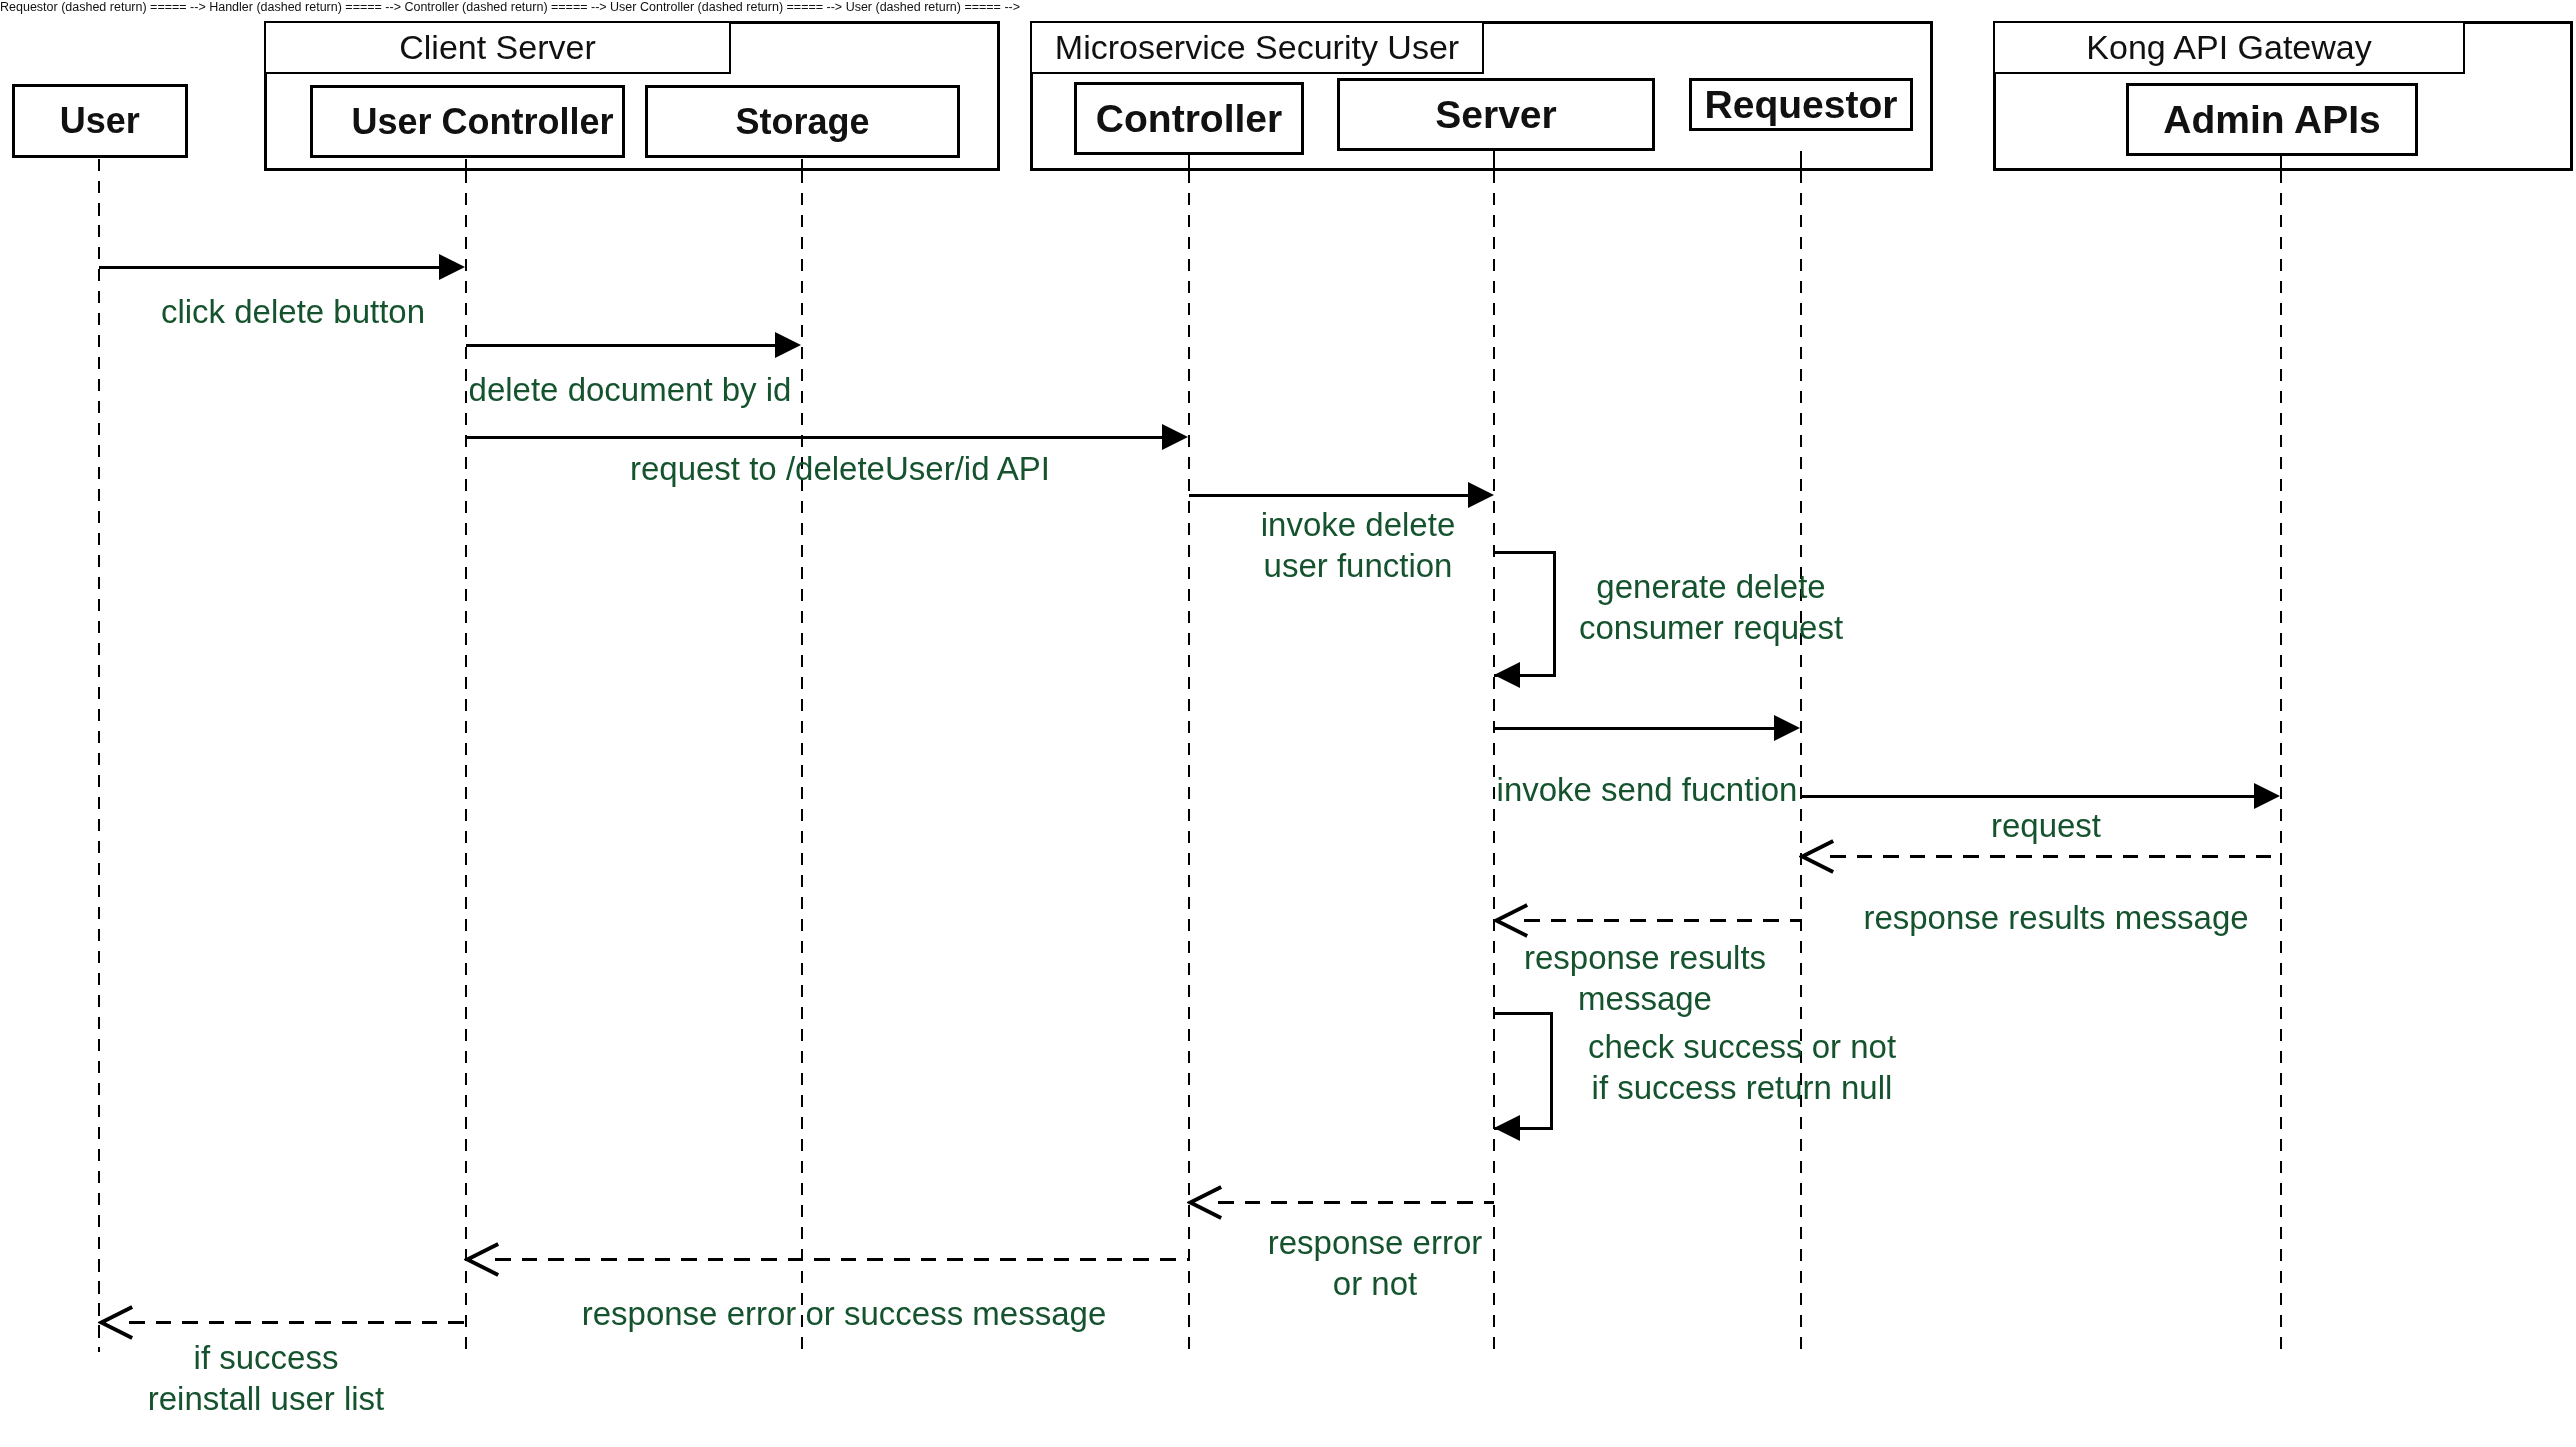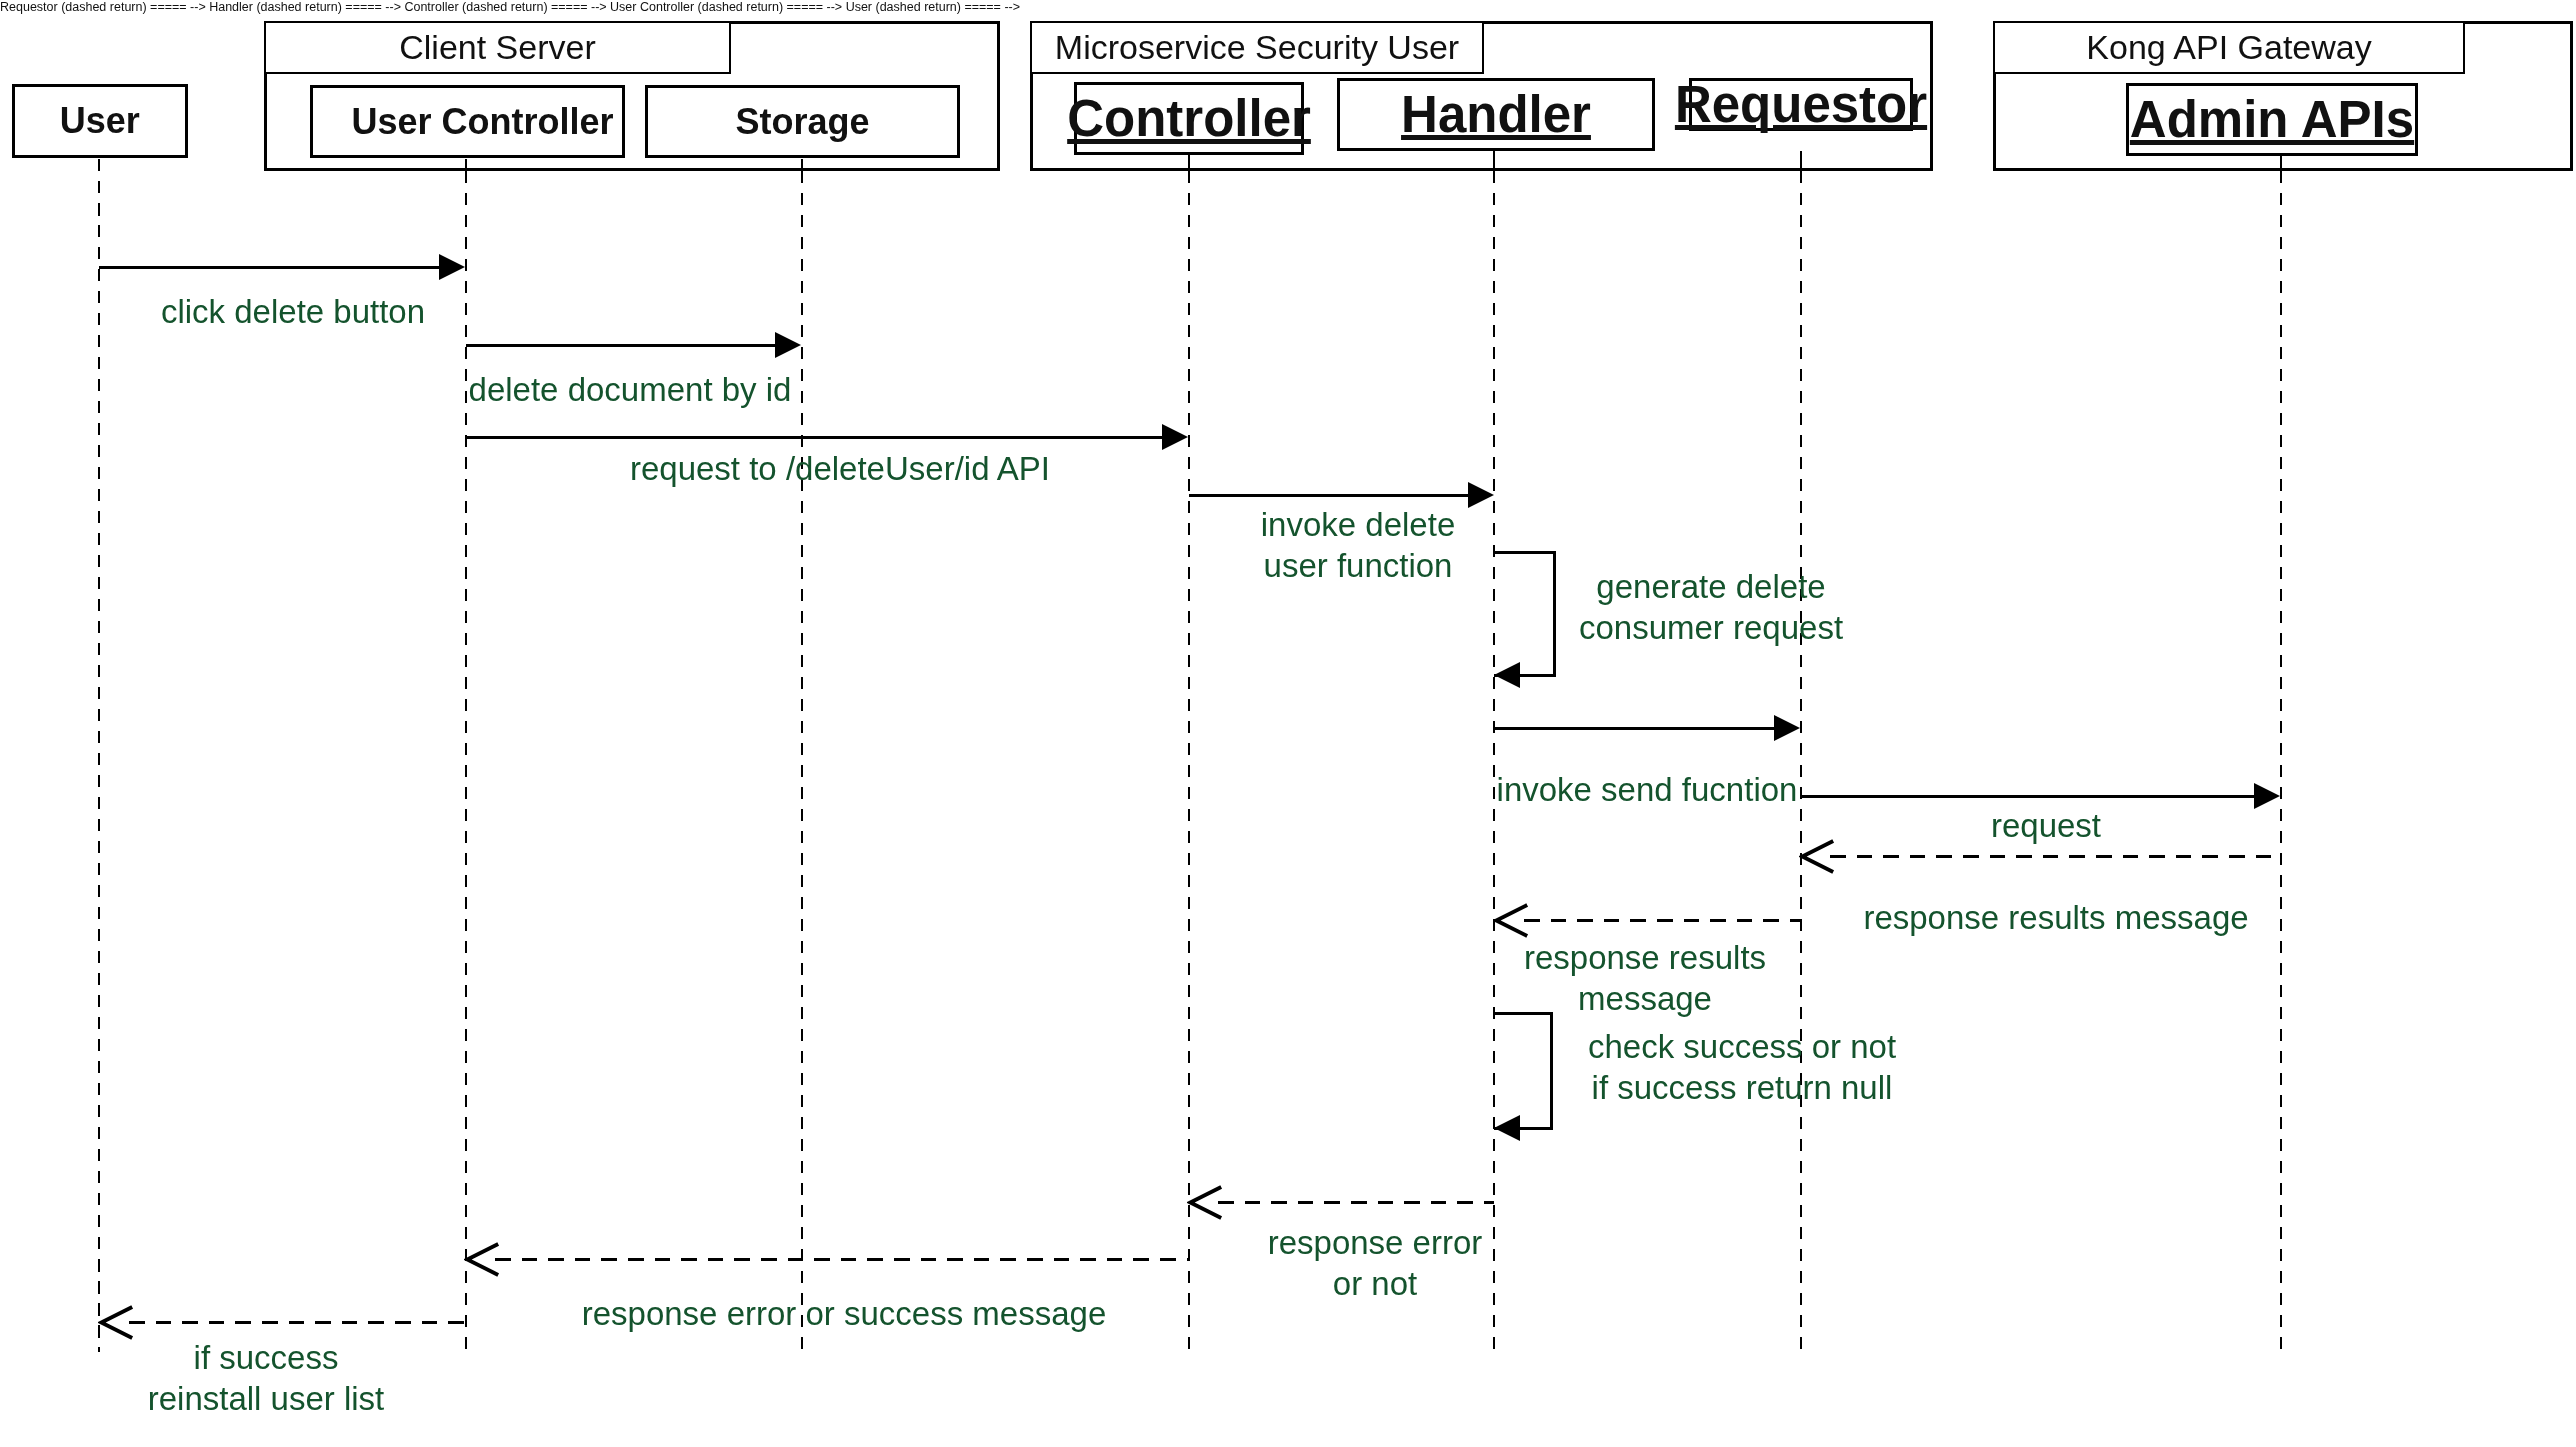--- a/index.html
+++ b/index.html
@@ -11,21 +11,21 @@
     position:absolute;border:3.1px solid #000;background:#fff;
     display:flex;align-items:center;justify-content:center;box-sizing:border-box;
   }
   .frame{position:absolute;border:3.1px solid #000;background:#fff;box-sizing:border-box;}
   .title-box{
     position:absolute;border:2.3px solid #000;background:#fff;box-sizing:border-box;
     display:flex;align-items:center;justify-content:center;
     font-size:34px;font-weight:400;
   }
   .participant-label{font-weight:700;font-size:36px;}
-  .participant-label.big{font-size:51px;text-decoration:underline;}
+  .participant-label.big{font-size:39px;}
   .lifeline{
     position:absolute;width:2.3px;
     background:repeating-linear-gradient(to bottom,#000 0 12.5px,transparent 12.5px 22px);
   }
   .stub{position:absolute;width:2.3px;background:#000;}
   .line-solid{position:absolute;height:3.1px;background:#000;}
   .line-dashed{
     position:absolute;height:3.1px;
     background:repeating-linear-gradient(to right,#000 0 15.6px,transparent 15.6px 26.6px);
   }
@@ -77,21 +77,21 @@
   <div class="box" style="left:310px;top:85px;width:315px;height:73px;padding-left:30px;">
     <span class="participant-label">User Controller</span>
   </div>
   <div class="box" style="left:645px;top:85px;width:315px;height:73px;">
     <span class="participant-label">Storage</span>
   </div>
   <div class="box" style="left:1074px;top:82px;width:230px;height:73px;">
     <span class="participant-label big">Controller</span>
   </div>
   <div class="box" style="left:1337px;top:78px;width:318px;height:73px;">
-    <span class="participant-label big">Handler</span>
+    <span class="participant-label big">Server</span>
   </div>
   <div class="box" style="left:1689px;top:78px;width:224px;height:53px;">
     <span class="participant-label big">Requestor</span>
   </div>
   <div class="box" style="left:2126px;top:83px;width:292px;height:73px;">
     <span class="participant-label big">Admin APIs</span>
   </div>
 
   
   <div class="stub" style="left:465px;top:159px;height:12.5px;"></div>

